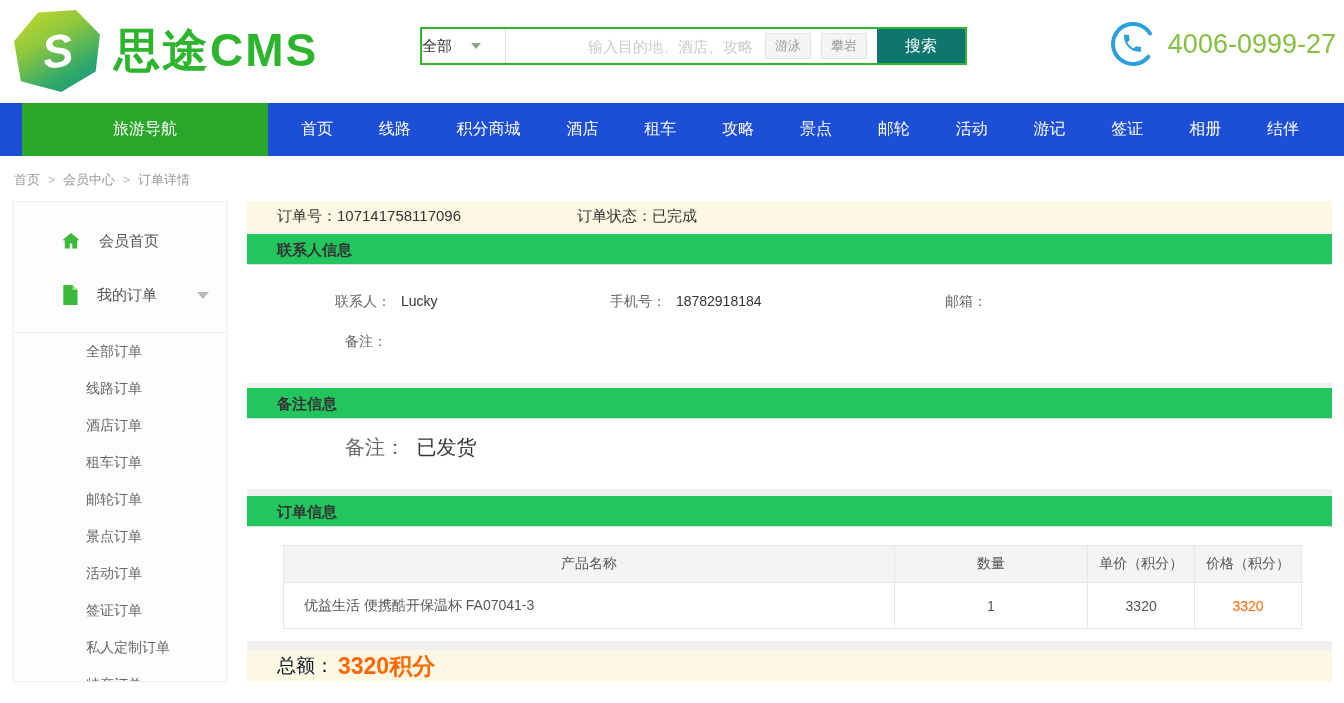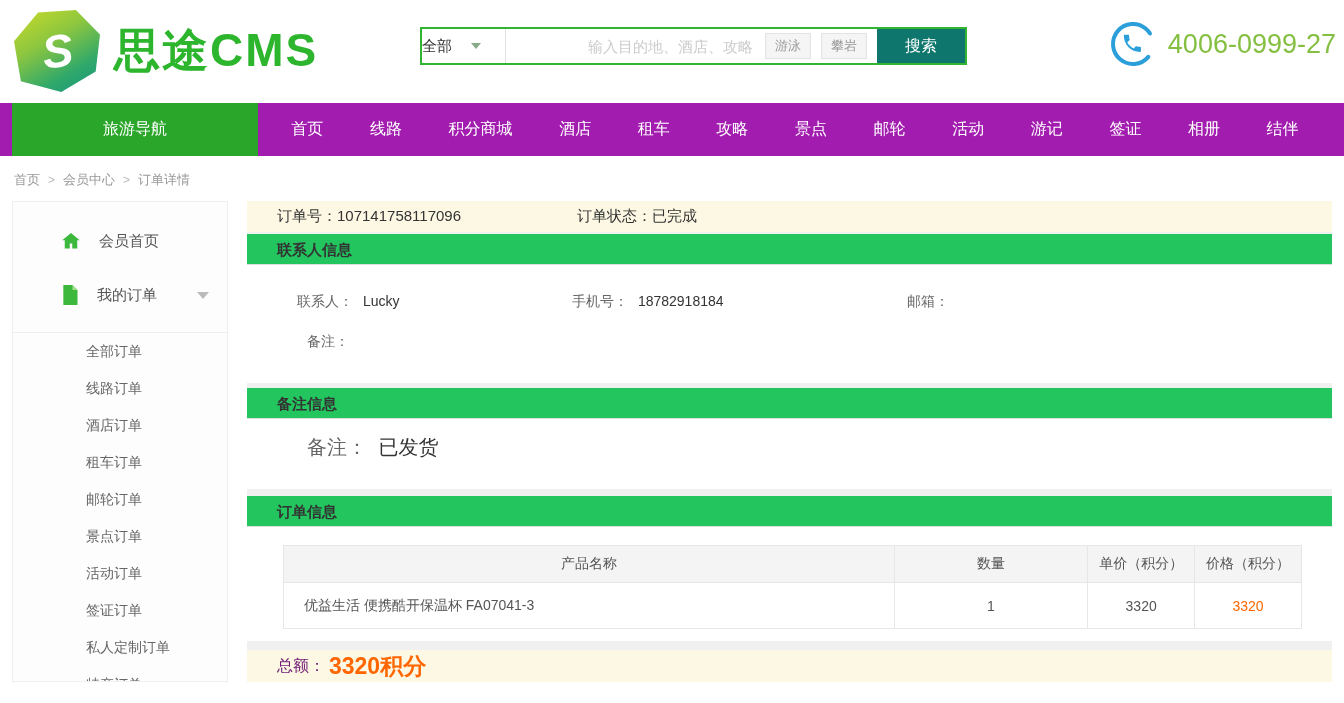--- a/index.html
+++ b/index.html
@@ -25,21 +25,21 @@
   .search-input::placeholder { color:#ccc; }
   .search-tags { display:flex; align-items:center; gap:10px; padding-right:10px; }
   .tag-btn { font-size:13px; color:#999; background:#f5f5f5; border:1px solid #e3e3e3; padding:3px 9px; cursor:pointer; }
   .search-btn { width:88px; background:#0f766e; color:#fff; font-size:16px; border:none; cursor:pointer; }
 
   .phone-wrap { position:absolute; right:8px; top:21px; display:flex; align-items:center; gap:12px; }
   .phone-icon-circle { width:46px; height:46px; }
   .phone-number { font-size:27px; color:#85bf42; }
 
   
-  .main-nav { height:53px; background:#a21caf; display:flex; }
+  .main-nav { height:53px; background:#1d4ed8; display:flex;padding-left:10px; }
   .nav-inner { width:1320px; margin:0 12px; display:flex; align-items:stretch; }
   .nav-title { width:246px; background:#2aa62a; color:#fff; font-size:16px;
     display:flex; align-items:center; justify-content:center; }
   .nav-items { flex:1; display:flex; align-items:center; justify-content:space-around; padding:0 10px; }
   .nav-item { color:#fff; font-size:16px; cursor:pointer; padding:0 6px; white-space:nowrap; }
 
   
   .breadcrumb { padding:15px 0 12px 14px; font-size:13px; color:#999; display:flex; gap:8px; align-items:center; }
   .breadcrumb .sep { color:#bbb; font-size:12px; }
   .crumb { cursor:pointer; }
@@ -60,39 +60,39 @@
   .main-panel { flex:1; background:#f0f0f0; display:flex; flex-direction:column; }
   .order-bar { height:52px; background:#fcf8e3; display:flex; align-items:center; padding-left:30px; font-size:15px; color:#333; }
   .order-bar .order-no-group { width:300px; }
   .gap4 { height:4px; } .gap8 { height:8px; } .gap12 { height:12px; } .gap15 { height:15px; }
 
   .section-header { height:31px; line-height:31px; background:#22c55e; border-bottom:1px solid #dedede;
     font-size:15px; font-weight:bold; color:#333; padding-left:30px; }
   .section-body { background:#fff; }
   .contact-body { padding:16px 0 22px 0; }
   .field-row { display:flex; line-height:40px; font-size:14px; color:#555; }
-  .f-label { display:inline-block; text-align:right; color:#666; }
+  .f-label { display:inline-block; text-align:right; color:#666;margin-left:38px; }
   .f-value { color:#333; margin-left:6px; }
   .col-1 { width:325px; padding-left:50px; }
   .col-2 { width:335px; }
   .col-3 { flex:1; }
   .remark-body { padding:10px 0 24px 0; }
   .remark-row { padding-left:60px; line-height:36px; font-size:20px; color:#555; }
 
   .order-table-body { padding:18px 30px 12px 36px; }
   table.order-table { width:100%; border-collapse:collapse; }
   .order-table th { background:#f4f4f4; border:1px solid #e6e6e6; height:37px;
     font-size:14px; font-weight:normal; color:#555; text-align:center; }
   .order-table td { border:1px solid #e6e6e6; height:46px; font-size:14px; color:#555; text-align:center; background:#fff; }
   .order-table td.prod-name { text-align:left; padding-left:20px; }
   .order-table td.price-cell { color:#ff6600; }
   .cw-name { width:60%; } .cw-qty { width:19%; } .cw-unit { width:10.5%; } .cw-price { width:10.5%; }
 
   .total-bar { height:53px; background:#fcf8e3; display:flex; align-items:center; padding-left:30px; }
-  .total-label { font-size:16px; color:#701a75; }
+  .total-label { font-size:19px; color:#0f172a; }
   .total-value { font-size:23px; font-weight:bold; color:#ff6600; margin-left:4px; }
 </style>
 </head>
 <body>
 
 <div class="top-header">
   <div class="logo-wrap">
     <div class="logo-hex">
       <span class="s-mark">S</span>
     </div>

